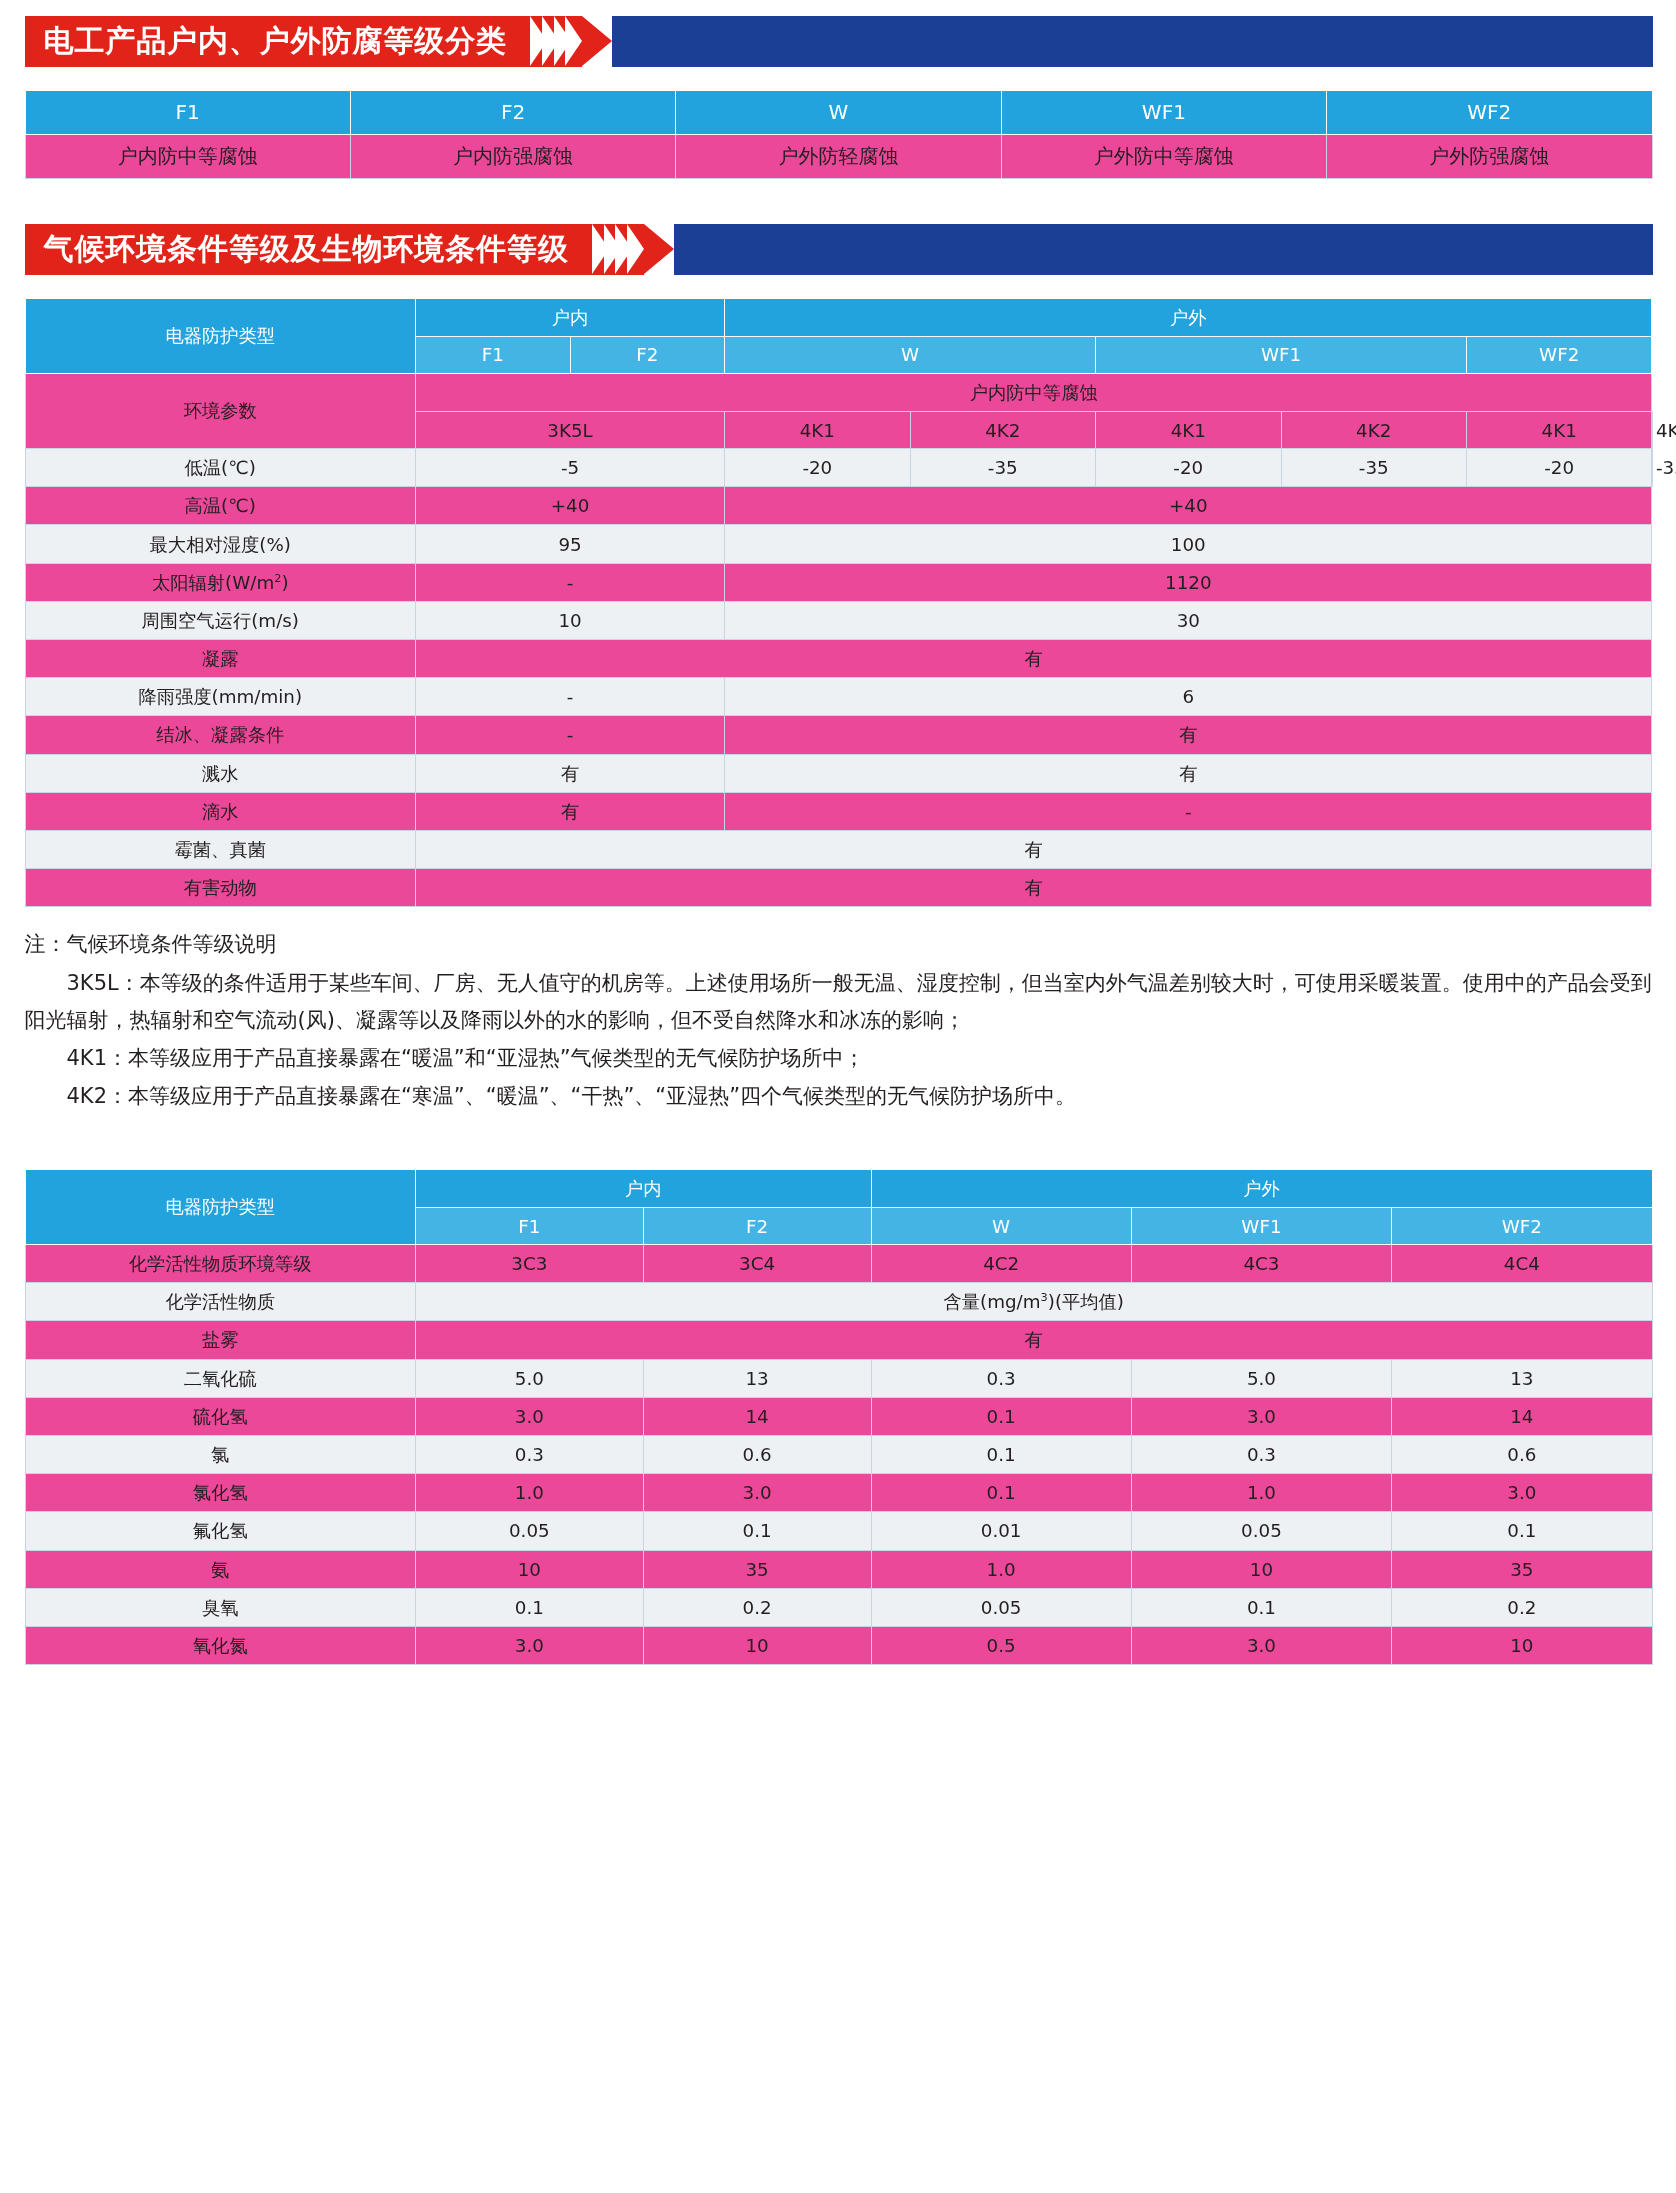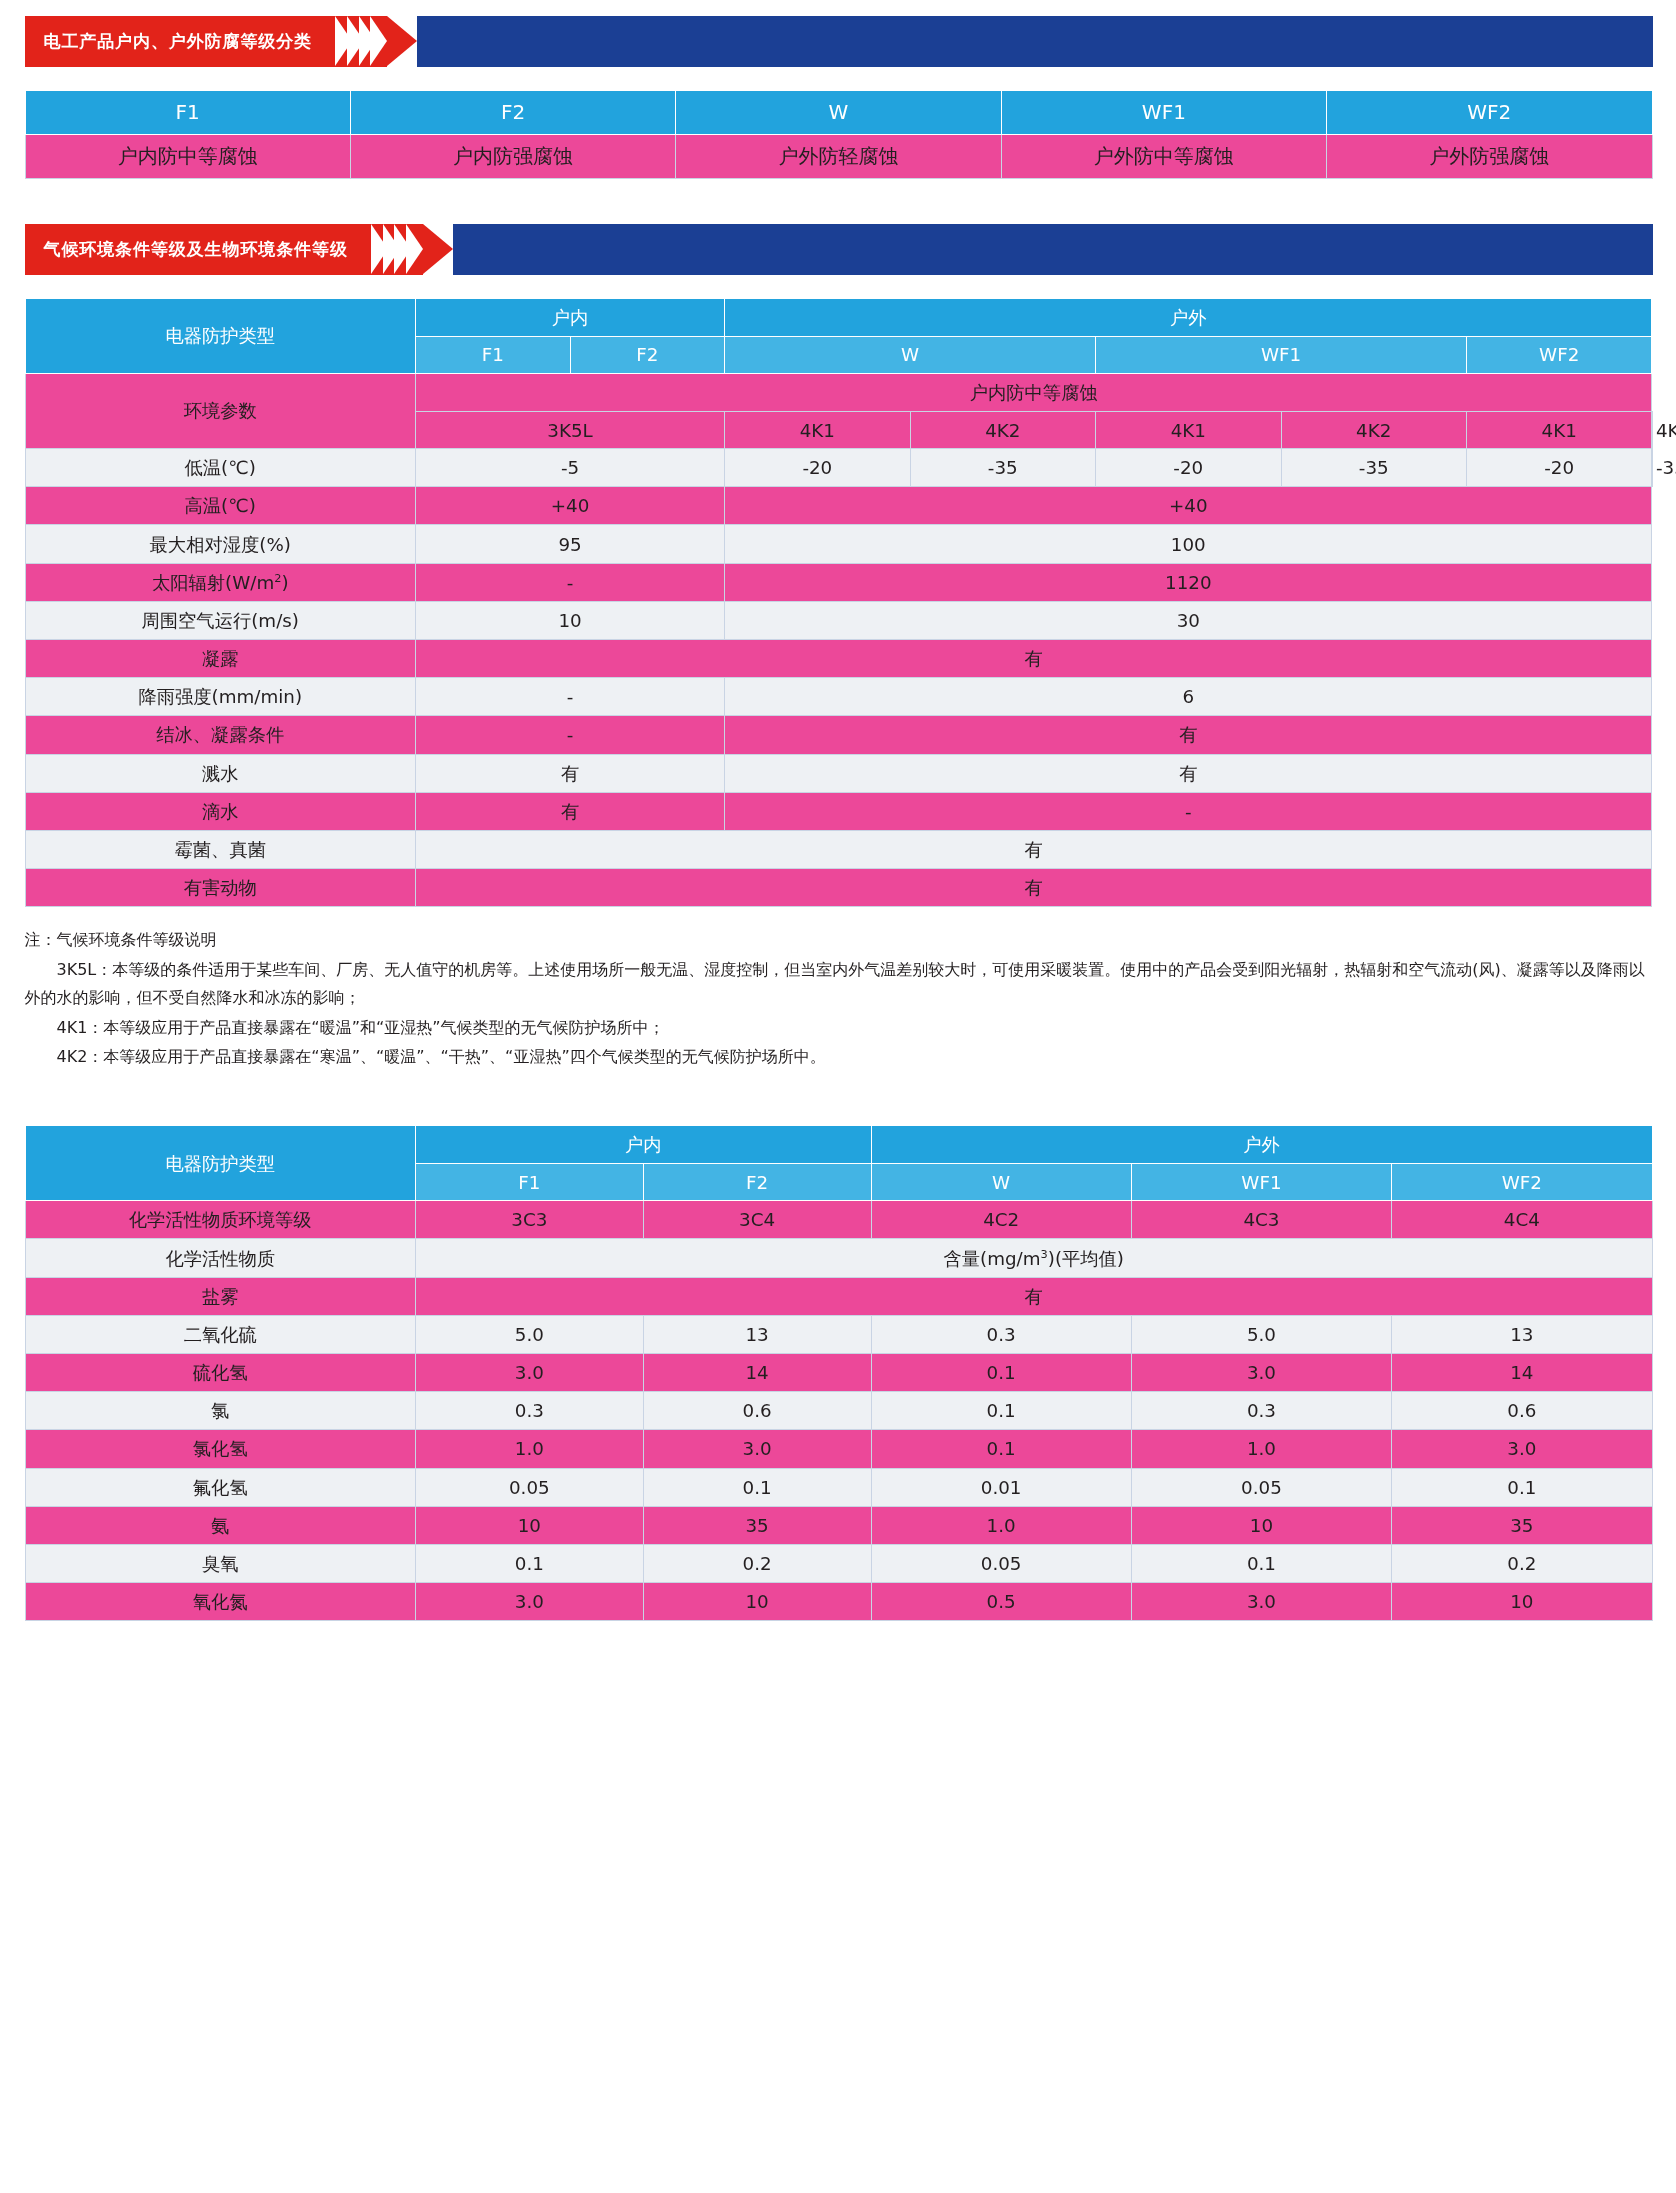--- a/index.html
+++ b/index.html
@@ -30,21 +30,21 @@
   .banner .red {
     background: #e2231a;
     display: flex;
     align-items: center;
     padding: 0 23px 0 19px;
     position: relative;
     z-index: 3;
   }
   .banner .red-title {
     color: #ffffff;
-    font-size: 17px;
+    font-size: 30px;
     font-weight: bold;
     letter-spacing: 0.9px;
     white-space: nowrap;
   }
   .banner .arrows {
     position: relative;
     z-index: 2;
     display: flex;
     align-items: center;
     background: #e2231a;
@@ -109,21 +109,21 @@
   .t1 td { height: 44px; }
   .t1 .v { font-size: 20px; }
 
   
   .t2 td { height: 37px; font-size: 18.3px; }
   .t3 td { height: 37px; font-size: 18.3px; }
 
   
   .notes {
     margin-top: 19px;
-    font-size: 16px;
+    font-size: 21px;
     line-height: 1.75;
     color: #231f20;
   }
   .notes p { margin: 0 0 1.7px 0; }
   .notes .hang { text-indent: 2em; }
 
   .spacer-lg { height: 45px; }
   .spacer-xl { height: 52px; }
 
   sup { font-size: 0.62em; vertical-align: super; }

